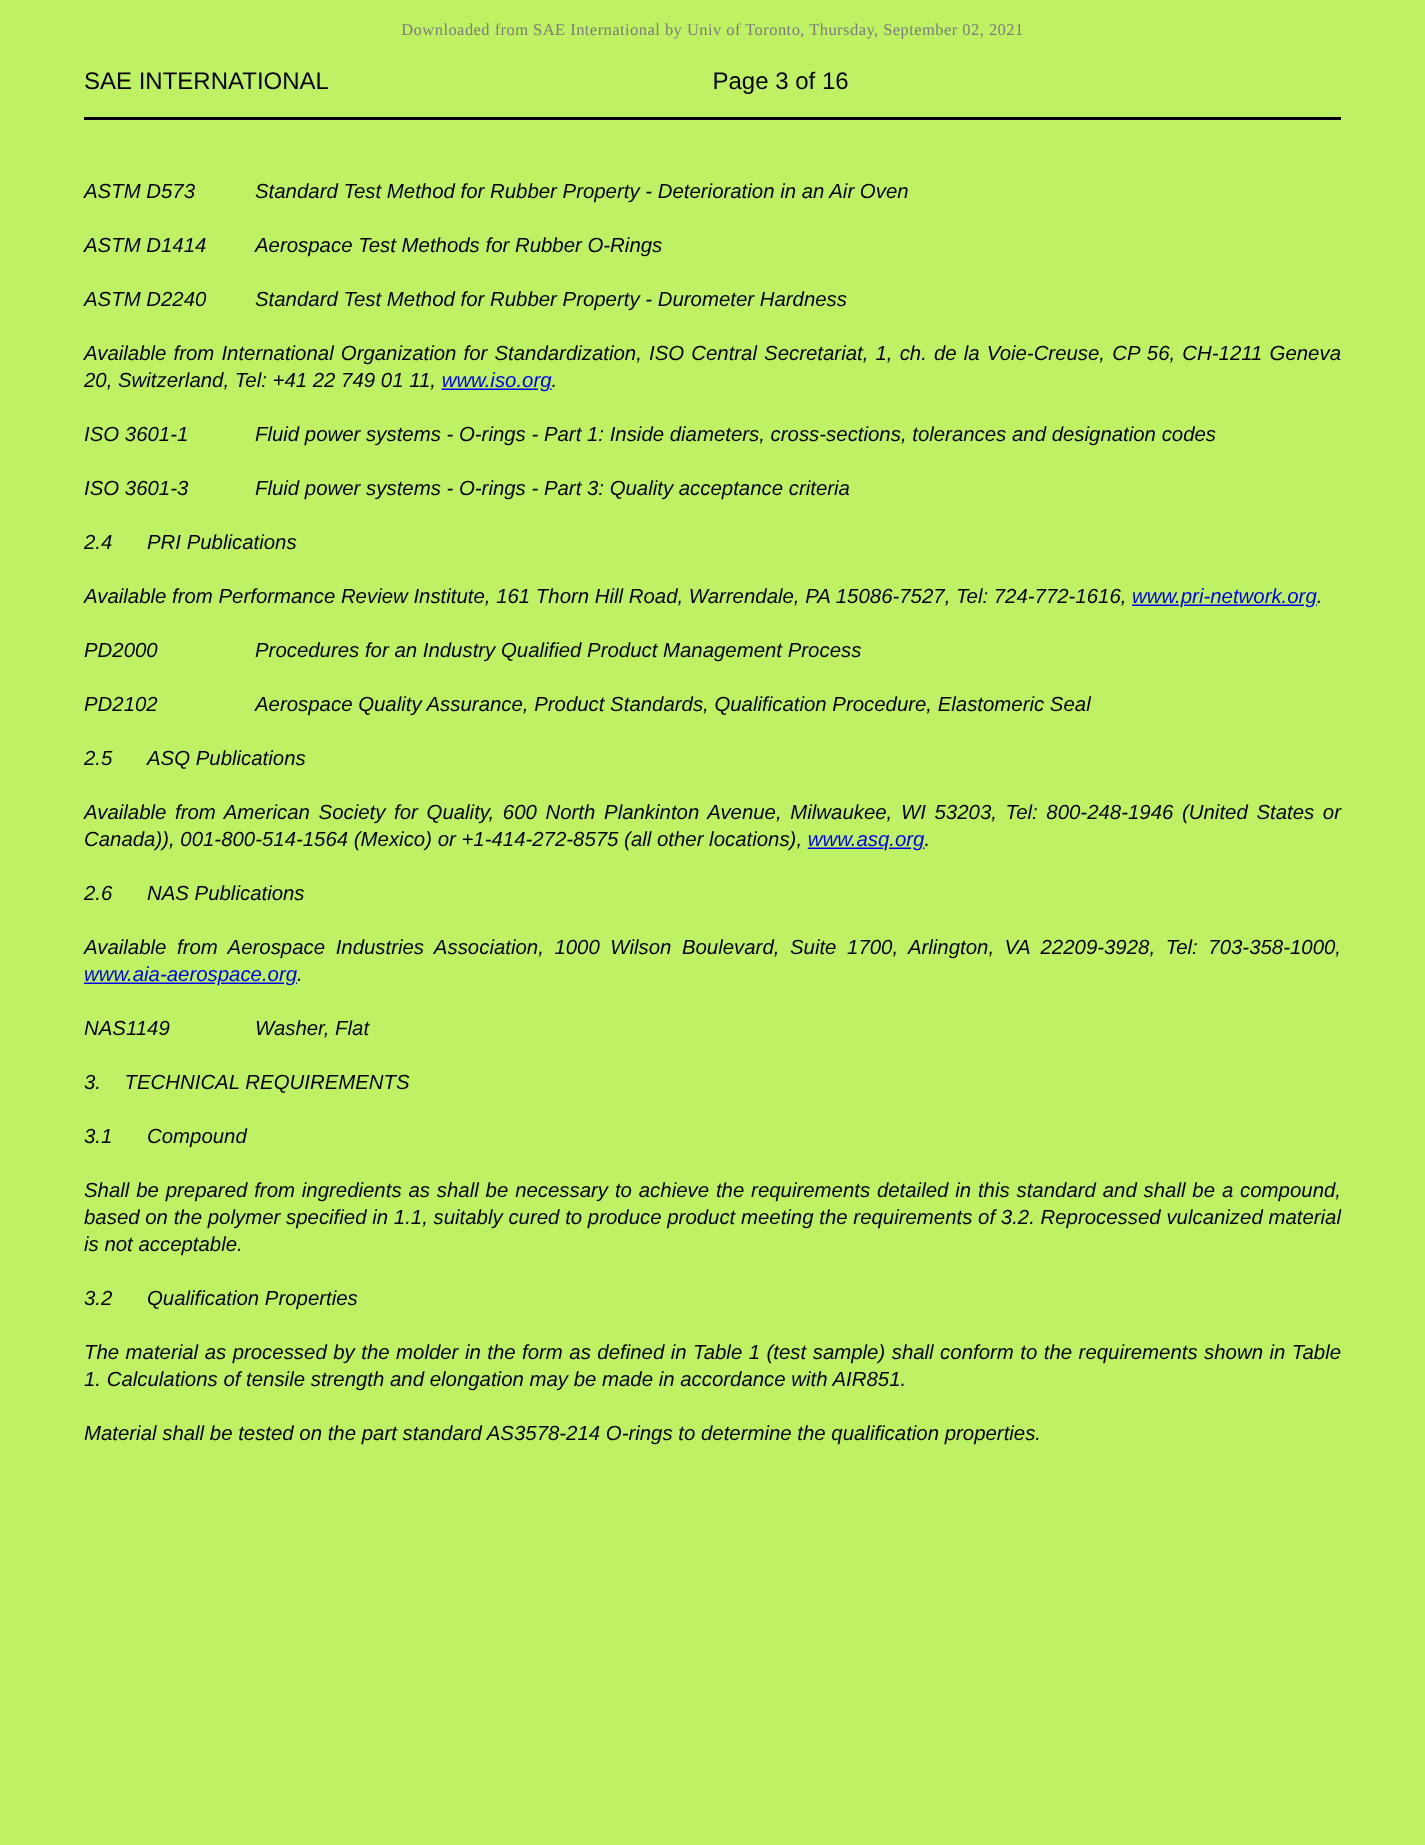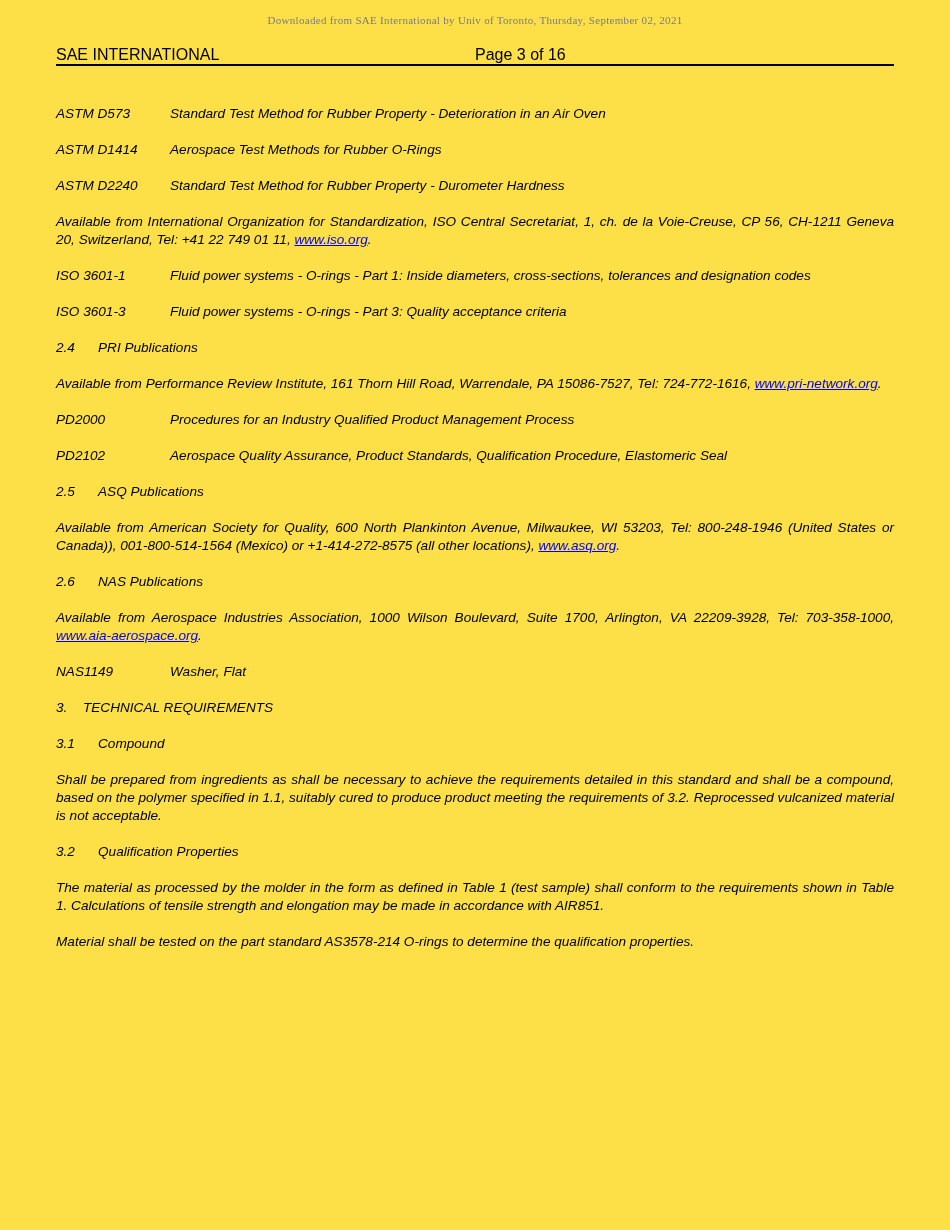--- a/index.html
+++ b/index.html
@@ -2,41 +2,41 @@
 <html><head>
 <meta charset="utf-8">
 <style>
   * { margin: 0; padding: 0; box-sizing: border-box; }
   html, body { background: #e8e8e8; }
   .page {
     position: relative;
     width: 950px;
     height: 1230px;
     margin: 0 auto;
-    background: #fde047;
+    background: #bef264;
     font-family: "Liberation Sans", "DejaVu Sans", sans-serif;
     color: #000000;
     overflow: hidden;
   }
   .watermark {
     padding-top: 14px;
     height: 32px;
     text-align: center;
     font-family: "Liberation Serif", "DejaVu Serif", serif;
     font-size: 11px;
     letter-spacing: 0.3px;
     color: #7c7c7c;
   }
   .doc-header {
     display: flex;
     align-items: baseline;
     margin: 14px 56px 0 56px;
     font-size: 16px;
     line-height: 18px;
-    padding-bottom: 0;
+    padding-bottom: 14px;
     border-bottom: 2px solid #000000;
   }
   .doc-header .h-left  { flex: 1; text-align: left; }
   .doc-header .h-mid   { flex: 1; text-align: center; }
   .doc-header .h-right { flex: 1; text-align: left; }
   .content {
     padding: 39px 56px 0 56px;
     font-size: 13.6px;
     line-height: 18px;
     font-style: italic;

